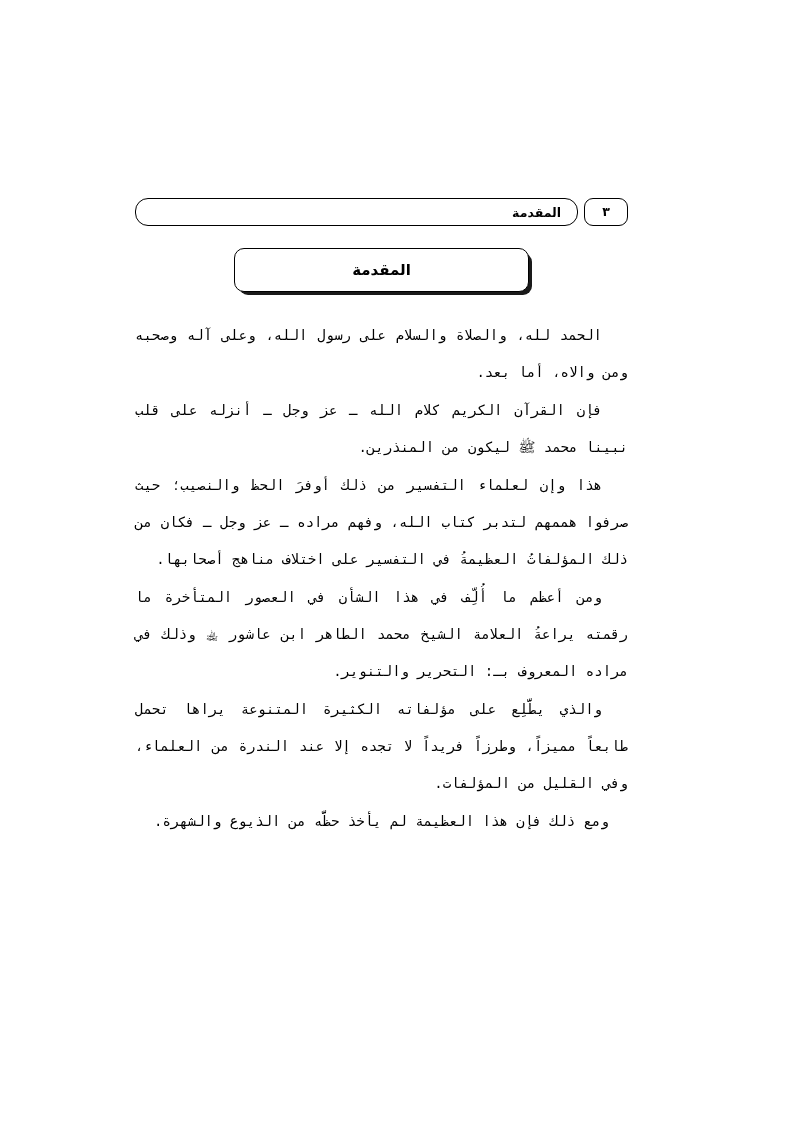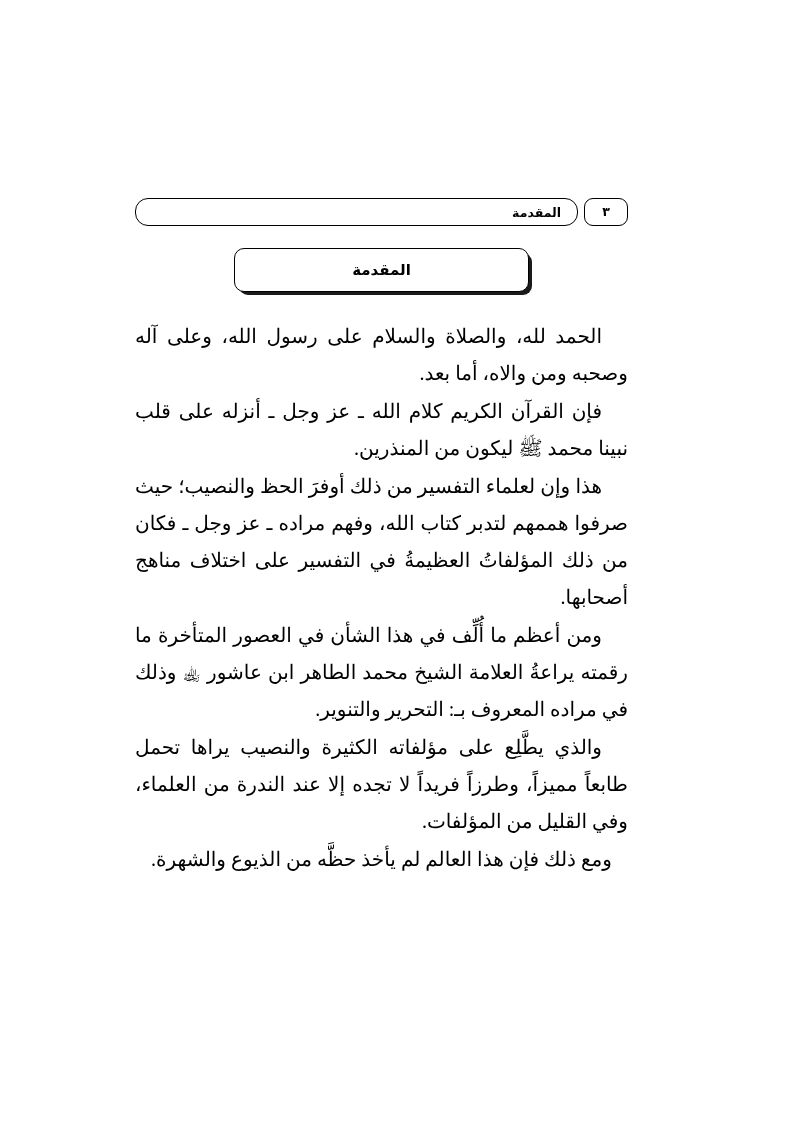--- a/index.html
+++ b/index.html
@@ -106,22 +106,22 @@
     font-weight: bold;
     font-size: 15px;
   }
 
   
   .body-text {
     margin-top: 26px;
     direction: rtl;
     text-align: justify;
     text-justify: inter-word;
-    font-family: Liberation Serif, serif;
-    font-size: 20px;
+    font-family: Liberation Mono, monospace;
+    font-size: 14px;
     line-height: 37px;
   }
 
   .body-text p {
     margin: 0 0 1px 0;
     text-indent: 26px;
     text-align: justify;
   }
 
   .body-text p:last-child {
@@ -148,18 +148,18 @@
       <div class="title-plaque">
         <span class="title-text">المقدمة</span>
       </div>
     </div>
 
     <div class="body-text">
       <p>الحمد لله، والصلاة والسلام على رسول الله، وعلى آله وصحبه ومن والاه، أما بعد.</p>
       <p>فإن القرآن الكريم كلام الله ـ عز وجل ـ أنزله على قلب نبينا محمد ﷺ ليكون من المنذرين.</p>
       <p>هذا وإن لعلماء التفسير من ذلك أوفرَ الحظ والنصيب؛ حيث صرفوا هممهم لتدبر كتاب الله، وفهم مراده ـ عز وجل ـ فكان من ذلك المؤلفاتُ العظيمةُ في التفسير على اختلاف مناهج أصحابها.</p>
       <p>ومن أعظم ما أُلِّف في هذا الشأن في العصور المتأخرة ما رقمته يراعةُ العلامة الشيخ محمد الطاهر ابن عاشور ﵀ وذلك في مراده المعروف بـ: التحرير والتنوير.</p>
-      <p>والذي يطَّلِع على مؤلفاته الكثيرة والنصيب يراها تحمل طابعاً مميزاً، وطرزاً فريداً لا تجده إلا عند الندرة من العلماء، وفي القليل من المؤلفات.</p>
-      <p>ومع ذلك فإن هذا العالم لم يأخذ حظَّه من الذيوع والشهرة.</p>
+      <p>والذي يطَّلِع على مؤلفاته الكثيرة المتنوعة يراها تحمل طابعاً مميزاً، وطرزاً فريداً لا تجده إلا عند الندرة من العلماء، وفي القليل من المؤلفات.</p>
+      <p>ومع ذلك فإن هذا العظيمة لم يأخذ حظَّه من الذيوع والشهرة.</p>
     </div>
 
   </div>
 </div>
 
 </body></html>

